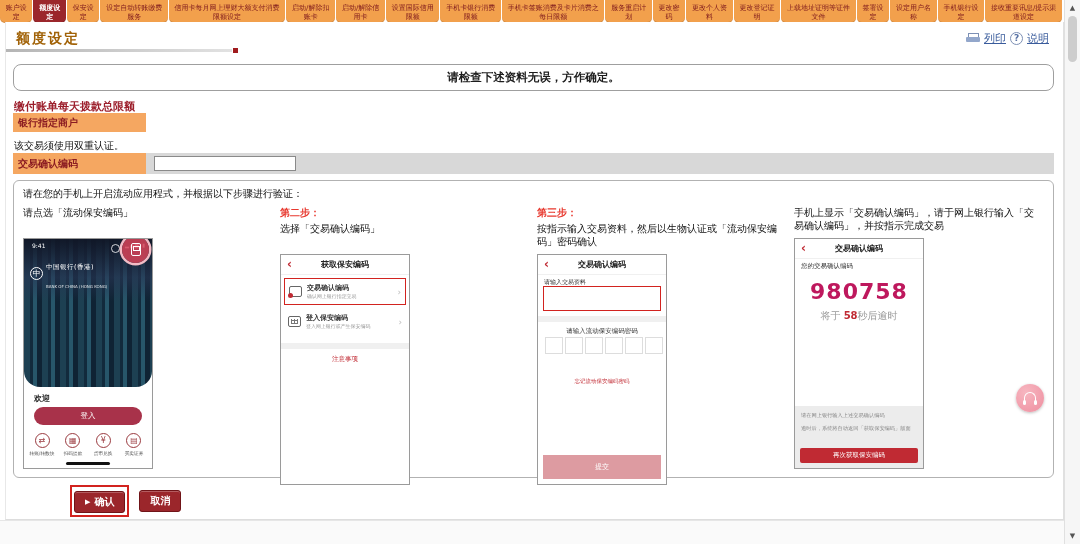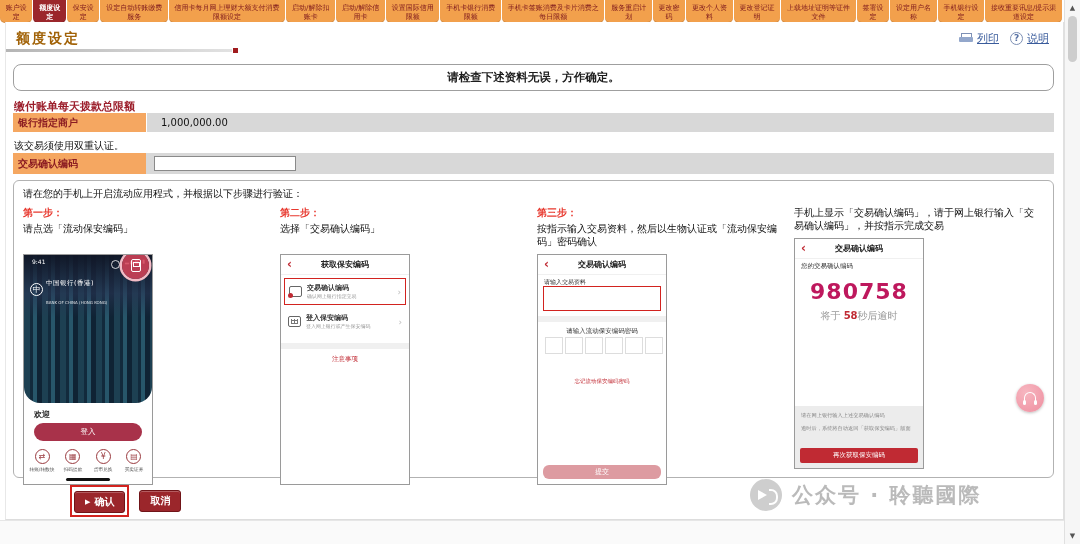--- a/index.html
+++ b/index.html
@@ -12,21 +12,21 @@
        border-radius:0 0 5px 5px;padding:4px 3px 2px;white-space:nowrap;display:flex;flex-direction:column;
        justify-content:flex-end;box-shadow:inset 0 -1px 0 rgba(0,0,0,.12);cursor:pointer;}
   .tab.active{background:#9B262B;color:#fff;font-weight:bold;}
 
   
   .panel{position:absolute;top:22px;left:5px;width:1059px;height:498px;background:#fff;
          border-left:1px solid #e8e8e8;border-right:1px solid #e0e0e0;border-bottom:1px solid #ddd;}
   .page-title{position:absolute;left:10px;top:8px;font-size:14px;font-weight:bold;color:#a16207;letter-spacing:2px;}
   .title-underline{position:absolute;left:0;top:27px;width:226px;height:3px;background:linear-gradient(to right,#b5b5b5,#e2e2e2);}
   .title-dot{position:absolute;left:227px;top:26px;width:5px;height:5px;background:#A01B1E;}
-  .top-links{position:absolute;right:14px;top:9px;display:flex;gap:11px;align-items:center;font-size:11px;color:#3A5C9C;}
+  .top-links{position:absolute;right:14px;top:9px;display:flex;gap:4px;align-items:center;font-size:11px;color:#3A5C9C;}
   .link-item{display:flex;gap:4px;align-items:center;cursor:pointer;}
   .link-text{text-decoration:underline;}
   .icon-print{width:14px;height:11px;position:relative;display:inline-block;}
   .icon-print::before{content:"";position:absolute;left:2px;top:0;width:9px;height:4px;background:#fff;border:1px solid #7d90b5;}
   .icon-print::after{content:"";position:absolute;left:0;top:4px;width:14px;height:5px;background:#93a7cb;border-radius:1px;}
   .icon-help{width:13px;height:13px;border:1.5px solid #7d90b5;border-radius:50%;color:#5872a5;font-size:9px;font-weight:bold;
              text-align:center;line-height:11px;display:inline-block;}
 
   .notice-box{position:absolute;left:7px;right:9px;top:42px;height:27px;border:1px solid #9f9f9f;border-radius:8px;
               font-size:11.5px;font-weight:bold;color:#1c1c1c;text-align:center;line-height:25px;background:#fff;}
@@ -98,22 +98,22 @@
   .p2-notice{position:absolute;left:0;right:0;top:100px;text-align:center;font-size:6.5px;color:#C02A33;}
 
   
   .p3-label{position:absolute;left:6px;top:23px;font-size:6px;color:#333;}
   .p3-redbox{position:absolute;left:5px;right:5px;top:31px;height:25px;border:1.5px solid #D2231F;background:#fff;}
   .p3-band{position:absolute;left:0;right:0;top:61px;height:6px;background:#f0f0f0;}
   .p3-pinlabel{position:absolute;left:0;right:0;top:72px;text-align:center;font-size:6.5px;color:#333;}
   .p3-pins{position:absolute;left:7px;top:82px;display:flex;gap:2px;}
   .p3-pin{width:18px;height:17px;border:1px solid #ddd;background:#fff;}
   .p3-forgot{position:absolute;left:0;right:0;top:123px;text-align:center;font-size:5.5px;color:#C02A33;}
-  .p3-submit{position:absolute;left:5px;right:5px;bottom:5px;height:14px;background:#DD9BA1;color:#fff;font-size:7px;
-             display:flex;align-items:center;justify-content:center;border-radius:6px;}
+  .p3-submit{position:absolute;left:5px;right:5px;bottom:5px;height:24px;background:#DD9BA1;color:#fff;font-size:7px;
+             display:flex;align-items:center;justify-content:center;border-radius:0;}
 
   
   .p4-label{position:absolute;left:6px;top:23px;font-size:6.5px;color:#333;}
   .p4-code{position:absolute;left:0;right:0;top:40px;text-align:center;font-size:22px;font-weight:bold;color:#be185d;letter-spacing:1px;}
   .p4-expire{position:absolute;left:0;right:0;top:70px;text-align:center;font-size:10px;color:#999;}
   .p4-expire .sec{color:#C02A33;font-weight:bold;}
   .p4-graypanel{position:absolute;left:0;right:0;bottom:0;height:62px;background:#ececec;}
   .p4-note{font-size:5.5px;color:#8a8a8a;margin:6px 6px 0;transform:scale(.95);transform-origin:left;white-space:nowrap;}
   .p4-refresh{position:absolute;left:5px;right:5px;bottom:5px;height:15px;background:#C02A33;color:#fff;font-size:6.5px;
               display:flex;align-items:center;justify-content:center;border-radius:2px;}
@@ -245,36 +245,34 @@
         <span class="link-text">说明</span>
       </span>
     </div>
 
     <div class="notice-box">请检查下述资料无误，方作确定。</div>
 
     <div class="section-heading">缴付账单每天拨款总限额</div>
 
     <div class="row1">
       <div class="cell-label">银行指定商户</div>
-      <div class="cell-value">1,000,000.00</div>
     </div>
 
     <div class="dual-note">该交易须使用双重认证。</div>
 
     <div class="row2">
       <div class="cell-label">交易确认编码</div>
       <input class="code-input" type="text" value="" style="">
     </div>
 
     <div class="steps-box">
       <div class="steps-intro">请在您的手机上开启流动应用程式，并根据以下步骤进行验证：</div>
       <div class="steps-grid">
 
         <div class="step-col">
-          <div class="step-label">第一步：</div>
           <div class="step-desc">请点选「流动保安编码」</div>
           <div class="phone">
             <div class="p1-photo"></div>
             <div class="p1-status">
               <span>9:41</span>
               <span class="p1-sticons">▂▄▆ ▮</span>
             </div>
             <div class="p1-logorow">
               <span class="p1-logocircle">中</span>
               <span class="p1-bank">
@@ -395,24 +393,20 @@
         </span>
       </span>
       <span class="btn">
         <span>取消</span>
       </span>
     </div>
   </div>
 
   <div class="bottom-strip"></div>
 
-  <div class="watermark">
-    <div class="wm-icon"></div>
-    <div class="wm-text">公众号 · 聆聽國際</div>
-  </div>
 
   <div class="float-cs">
     <div class="cs-icon"></div>
   </div>
 
   <div class="scrollbar">
     <div class="sb-arrow sb-up">▲</div>
     <div class="sb-thumb"></div>
     <div class="sb-arrow sb-down">▼</div>
   </div>

